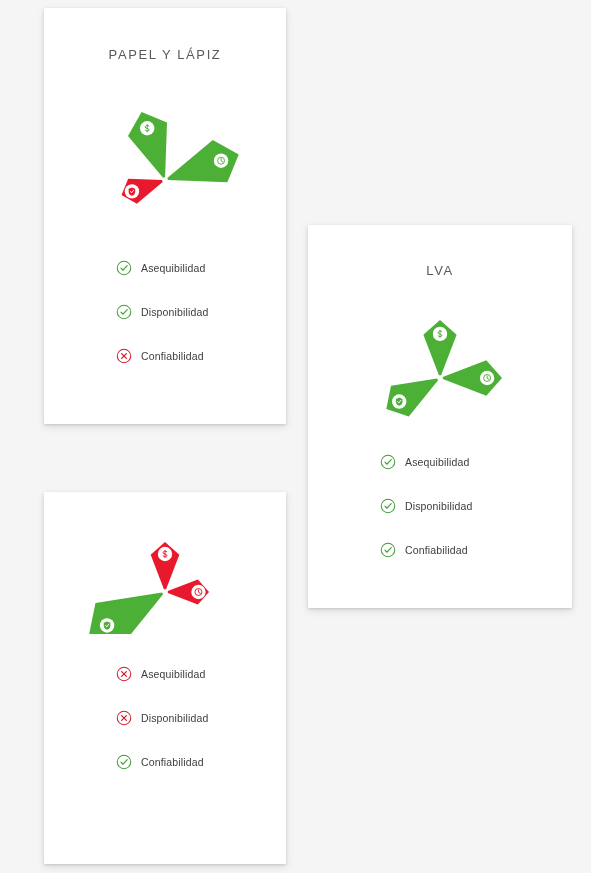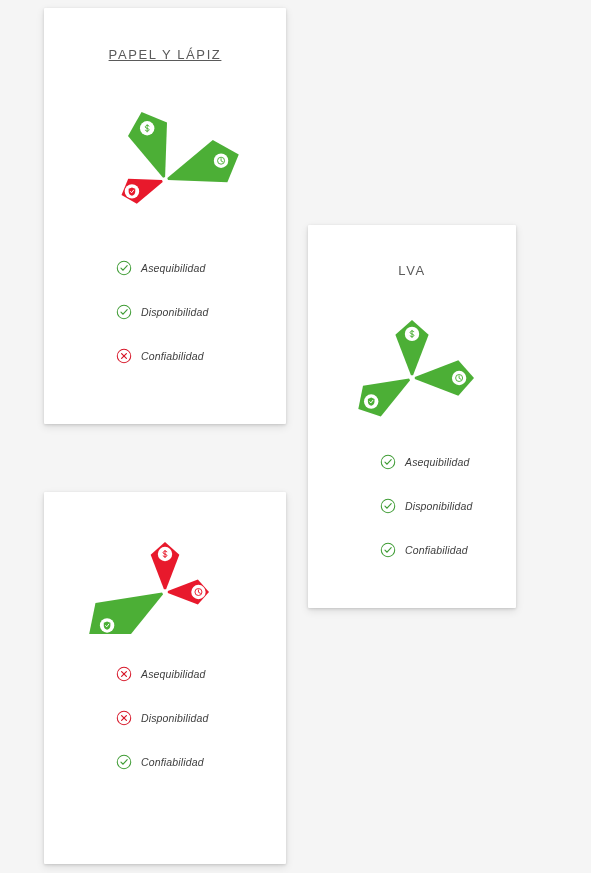--- a/index.html
+++ b/index.html
@@ -42,45 +42,44 @@
   .chart-wrap svg {
     display: block;
   }
   .legend {
     display: flex;
     flex-direction: column;
   }
   .legend-row {
     display: flex;
     align-items: center;
-    font-style: italic;
   }
   .legend-icon {
     flex: 0 0 auto;
     width: 16px;
     height: 16px;
     margin-right: 9px;
     display: block;
   }
   .legend-label {
     font-size: 10.5px;
     color: #3d3d3d;
     letter-spacing: 0.15px;
     white-space: nowrap;
   }
 
   
   #card-papel { left: 44px; top: 8px; width: 242px; height: 416px; }
-  #card-papel .card-title { margin-top: 39px; text-decoration: underline; }
+  #card-papel .card-title { margin-top: 39px; }
   #card-papel .chart-wrap { margin-top: 12px; height: 150px; }
   #card-papel .legend { margin-top: 22px; padding-left: 72px; }
   #card-papel .legend-row { height: 44px; }
 
   
-  #card-lva { left: 308px; top: 225px; width: 208px; height: 383px; }
+  #card-lva { left: 308px; top: 225px; width: 264px; height: 383px; }
   #card-lva .card-title { margin-top: 38px; }
   #card-lva .chart-wrap { margin-top: 14px; height: 128px; }
   #card-lva .legend { margin-top: 20px; padding-left: 72px; }
   #card-lva .legend-row { height: 44px; }
 
   
   #card-poligrafo { left: 44px; top: 492px; width: 242px; height: 372px; }
   #card-poligrafo .card-title { margin-top: 40px; }
   #card-poligrafo .chart-wrap { margin-top: 14px; height: 128px; }
   #card-poligrafo .legend { margin-top: 18px; padding-left: 72px; }

